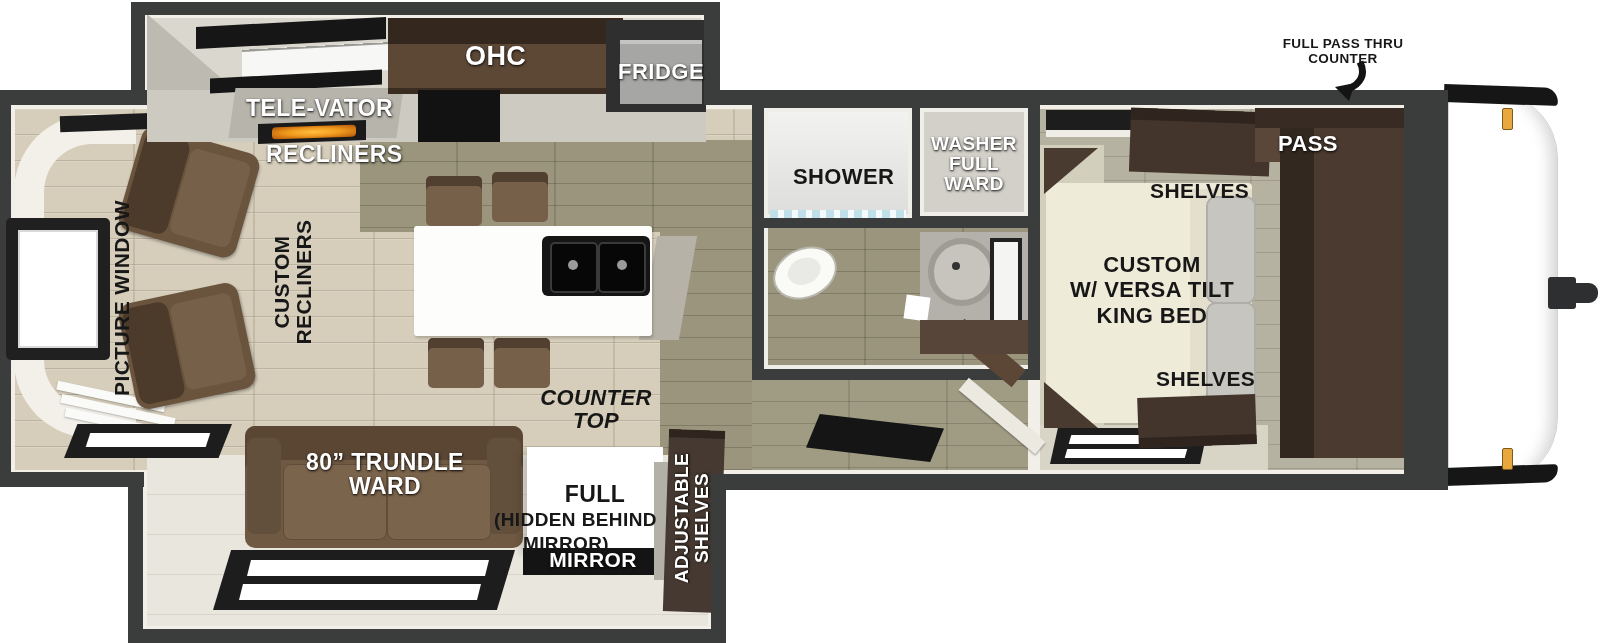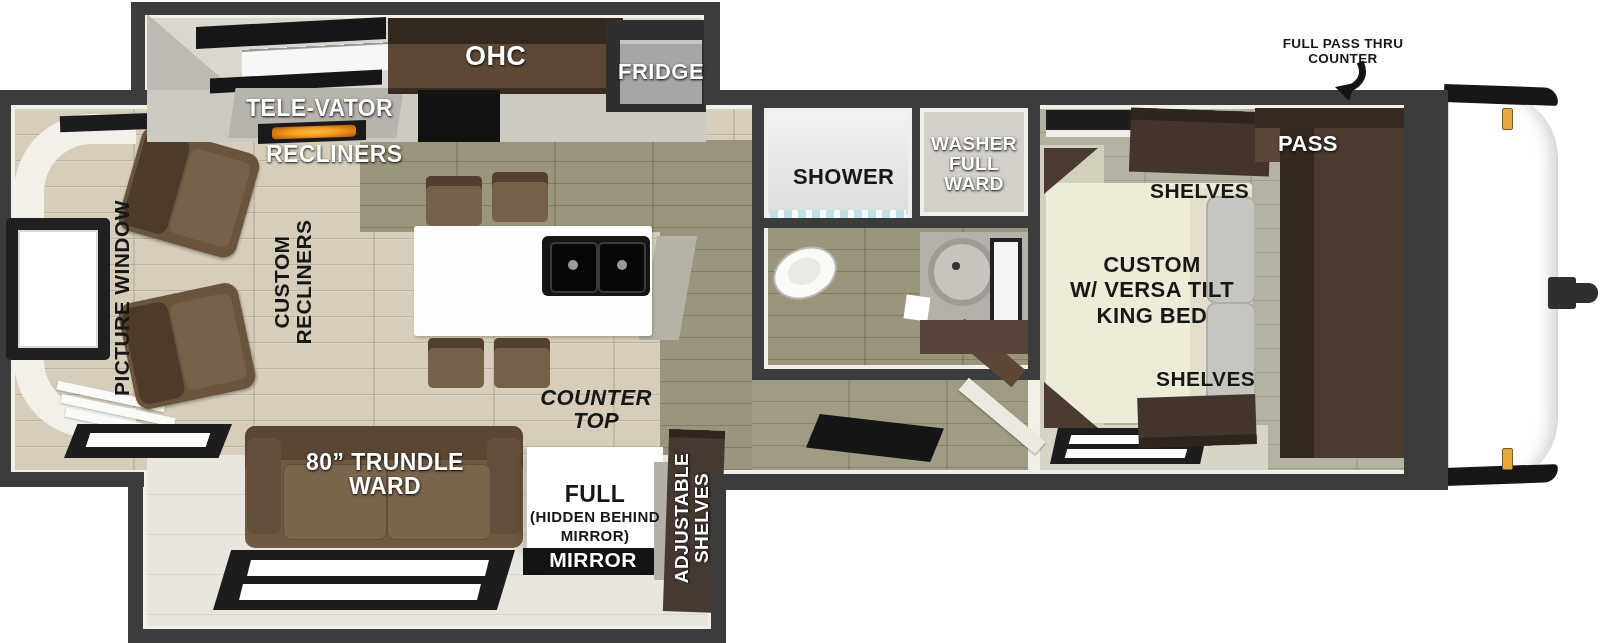--- a/index.html
+++ b/index.html
@@ -191,21 +191,21 @@
     <div>COUNTER</div>
     <div>TOP</div>
   </div>
 
   <div class="lbl white ctr" style="left:275px;top:450px;width:220px;font-size:23px;z-index:50;">
     <div>80” TRUNDLE</div>
     <div>WARD</div>
   </div>
 
   <div class="lbl black ctr" style="left:529px;top:482px;width:132px;font-size:23px;z-index:50;">FULL</div>
-  <div class="lbl black ctr" style="left:523px;top:508px;width:144px;font-size:15px;line-height:1.25;z-index:50;">
+  <div class="lbl black ctr" style="left:494px;top:508px;width:144px;font-size:19px;line-height:1.25;z-index:50;">
     <div>(HIDDEN BEHIND</div>
     <div>MIRROR)</div>
   </div>
   <div class="lbl white ctr" style="left:523px;top:549px;width:140px;font-size:21px;z-index:50;">MIRROR</div>
 
   <div class="lbl white vert" style="left:692px;top:518px;font-size:19px;z-index:50;">
     <div>ADJUSTABLE</div>
     <div>SHELVES</div>
   </div>
 

